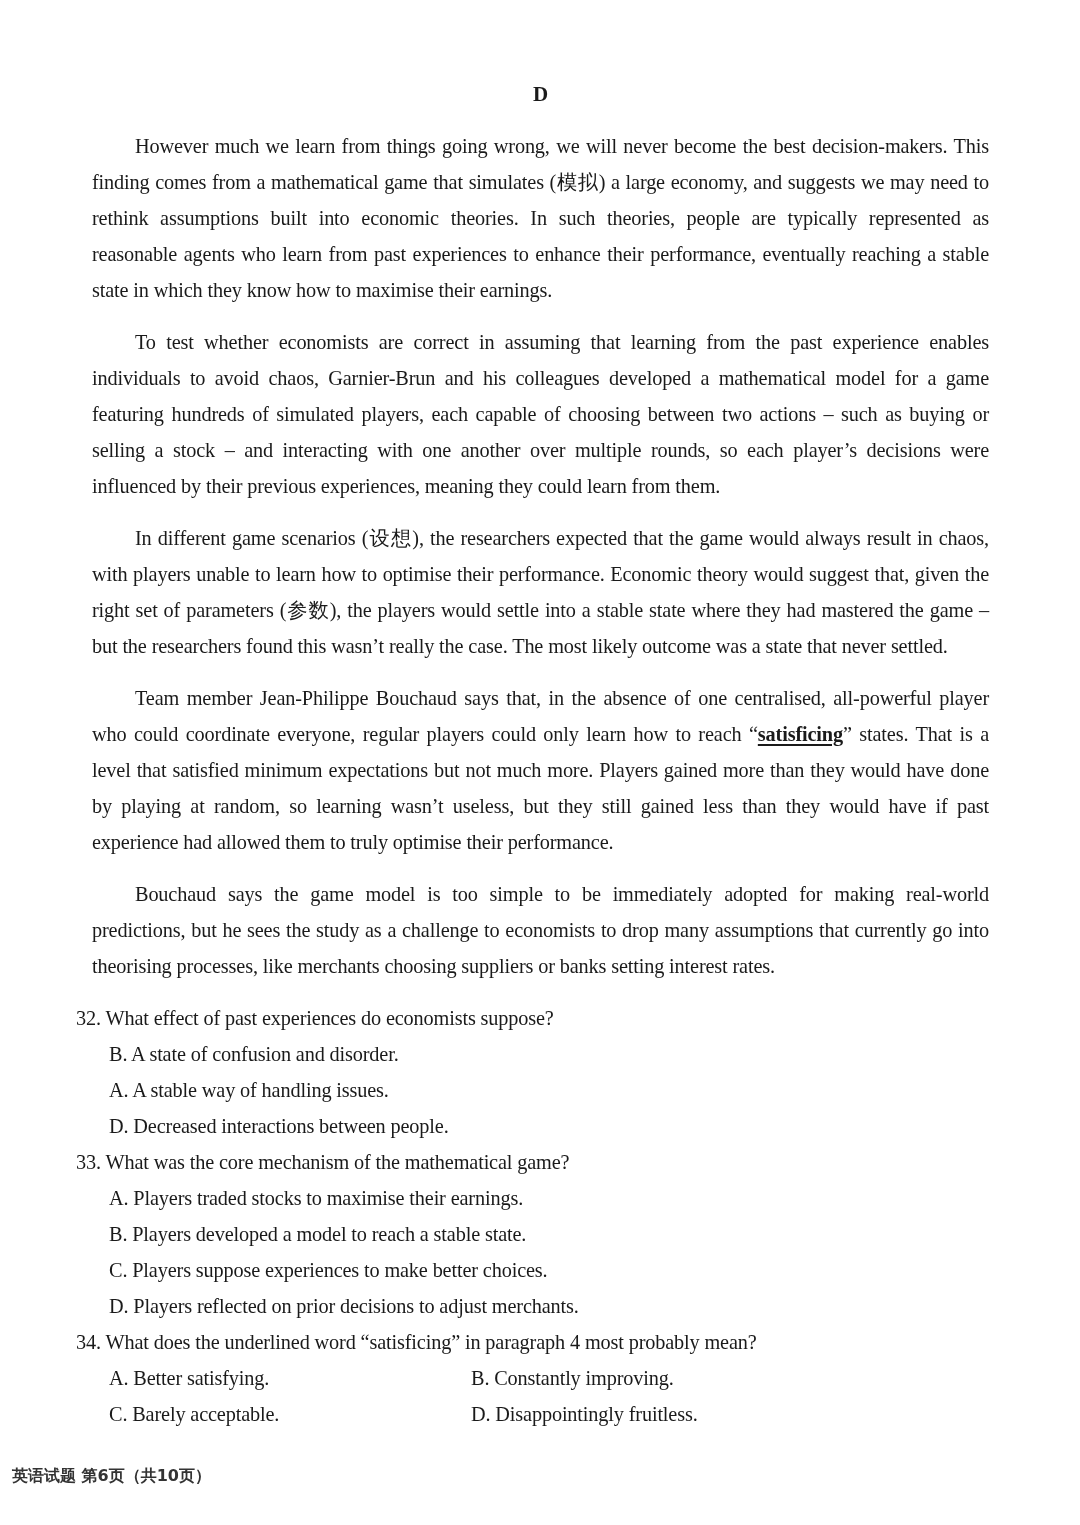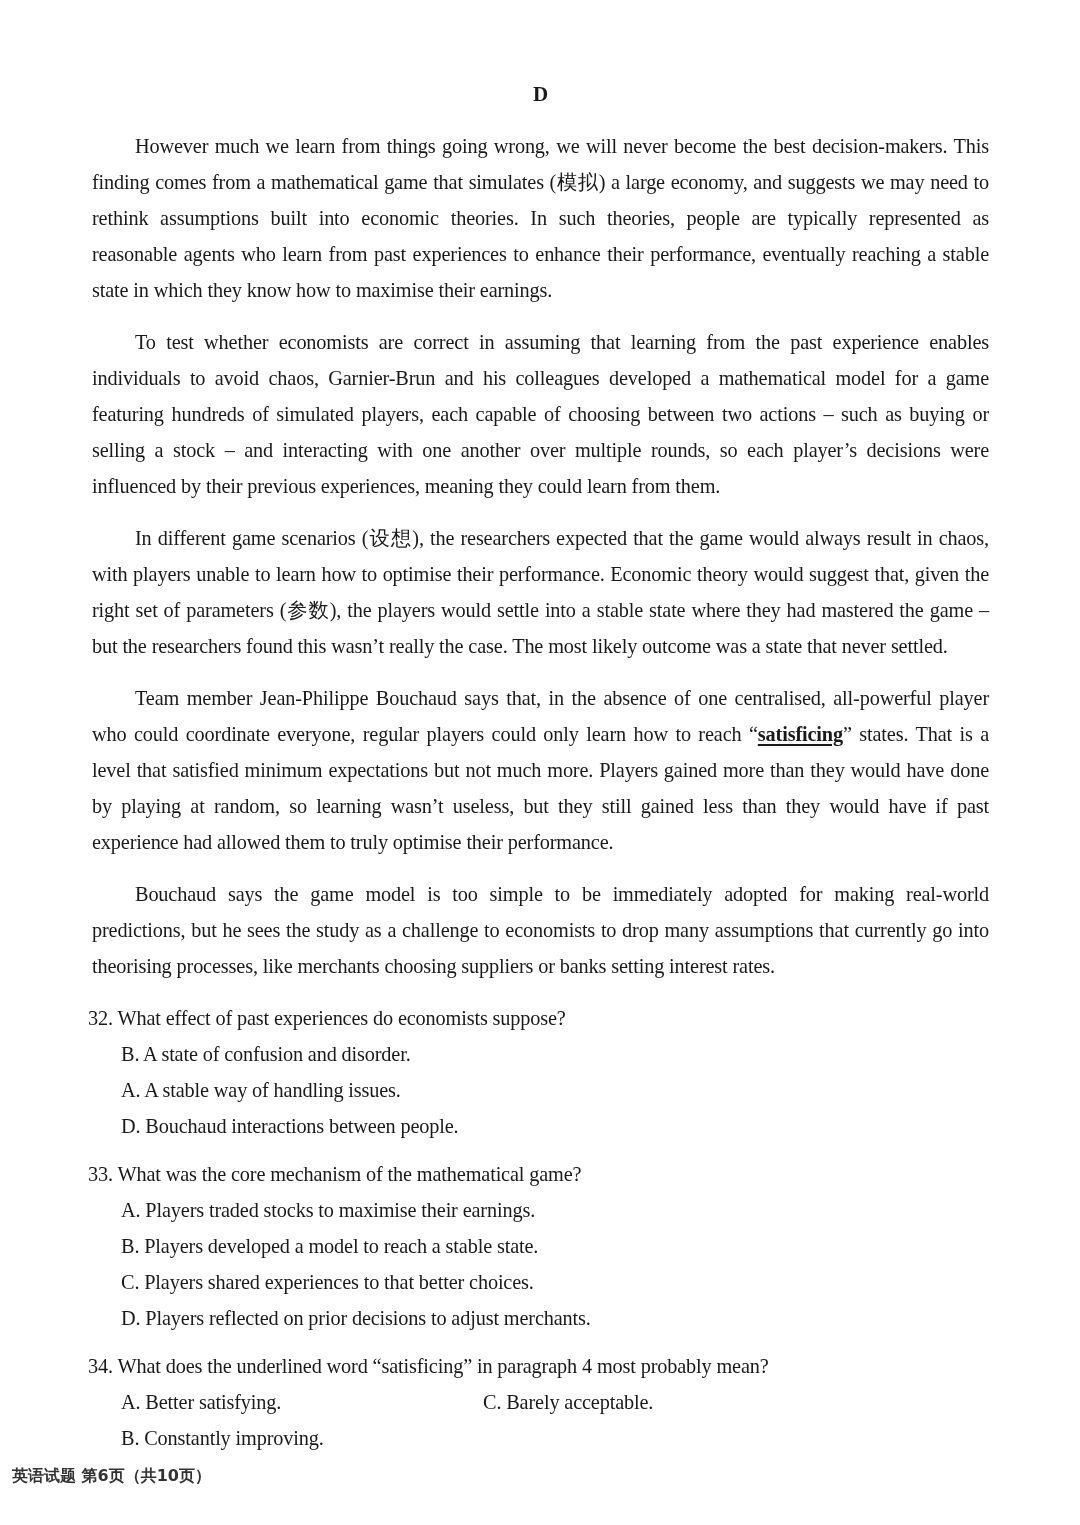--- a/index.html
+++ b/index.html
@@ -40,21 +40,21 @@
     .para .ul-word {
       font-weight: bold;
       text-decoration: underline;
       text-decoration-thickness: 2px;
       text-underline-offset: 3px;
     }
     .questions {
       margin-top: 16px;
     }
     .question {
-      margin: 12px;
+      margin: 0;
     }
     .q-stem {
       font-size: 20.3px;
       line-height: 36px;
       margin: 0;
       letter-spacing: -0.15px;
     }
     .options {
       margin: 0;
       padding: 0 0 0 33px;
@@ -94,38 +94,39 @@
     <p class="para"><span>Team member Jean-Philippe Bouchaud says that, in the absence of one centralised, all-powerful player who could coordinate everyone, regular players could only learn how to reach “</span><span class="ul-word">satisficing</span><span>” states. That is a level that satisfied minimum expectations but not much more. Players gained more than they would have done by playing at random, so learning wasn’t useless, but they still gained less than they would have if past experience had allowed them to truly optimise their performance.</span></p>
     <p class="para">Bouchaud says the game model is too simple to be immediately adopted for making real-world predictions, but he sees the study as a challenge to economists to drop many assumptions that currently go into theorising processes, like merchants choosing suppliers or banks setting interest rates.</p>
   </div>
 
   <div class="questions">
     <div class="question">
       <p class="q-stem">32. What effect of past experiences do economists suppose?</p>
       <ul class="options">
         <li>B. A state of confusion and disorder.</li>
         <li>A.  A stable way of handling issues.</li>
-        <li>D. Bouchaud interactions between people.</li>
+        <li>D. Decreased interactions between people.</li>
       </ul>
     </div>
 
     <div class="question">
       <p class="q-stem">33. What was the core mechanism of the mathematical game?</p>
       <ul class="options">
         <li>A. Players traded stocks to maximise their earnings.</li>
         <li>B. Players developed a model to reach a stable state.</li>
-        <li>C. Players shared experiences to that better choices.</li>
+        <li>C. Players suppose experiences to make better choices.</li>
         <li>D. Players reflected on prior decisions to adjust merchants.</li>
       </ul>
     </div>
 
     <div class="question">
       <p class="q-stem">34. What does the underlined word “satisficing” in paragraph 4 most probably mean?</p>
       <ul class="options two-col">
         <li>A. Better satisfying.</li>
+        <li>B. Constantly improving.</li>
         <li>C. Barely acceptable.</li>
-        <li>B. Constantly improving.</li>
+        <li>D. Disappointingly fruitless.</li>
       </ul>
     </div>
   </div>
 </div>
 
 <div class="footer">英语试题  第6页（共10页）</div>
 
 </body></html>

